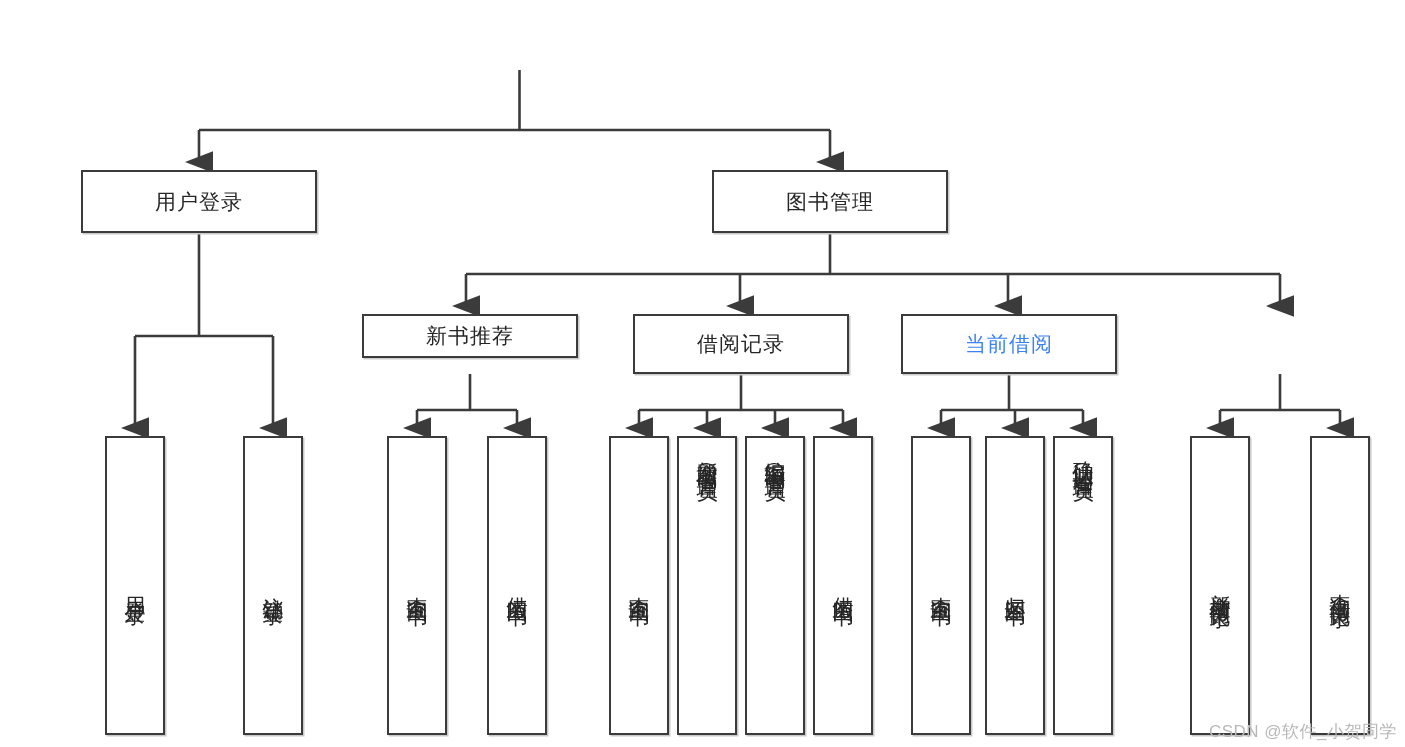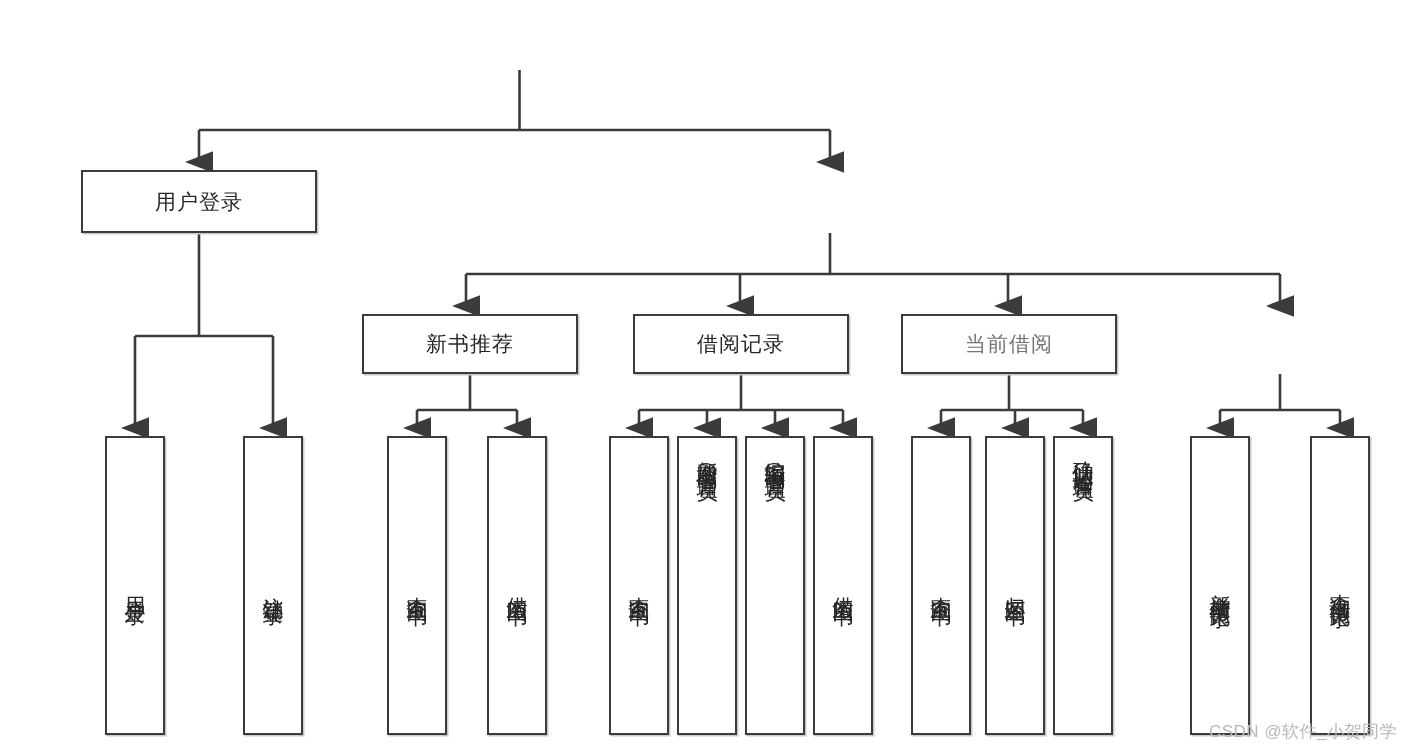--- a/index.html
+++ b/index.html
@@ -124,28 +124,31 @@
       <line x1="1220" y1="410" x2="1340" y2="410" stroke="#3b3b3b"></line>
       <line x1="1220" y1="410" x2="1220" y2="428" marker-end="url(#arrowhead)" stroke="#3b3b3b"></line>
       <line x1="1340" y1="410" x2="1340" y2="428" marker-end="url(#arrowhead)" stroke="#3b3b3b"></line>
     </g>
   </svg>
 
 
   <div class="node node-h" style="left: 81px; top: 170px; width: 236px; height: 63px; border-color: rgb(59, 59, 59); background: rgb(255, 255, 255); color: rgb(38, 38, 38);">
     <span class="node-label">用户登录</span>
   </div>
+  <div class="node node-h" style="left: 712px; top: 170px; width: 236px; height: 63px; border-color: rgb(59, 59, 59); background: rgb(255, 255, 255); color: rgb(38, 38, 38);">
+    <span class="node-label">图书管理</span>
+  </div>
 
-  <div class="node node-h" style="left: 362px; top: 314px; width: 216px; height: 60px; border-color: rgb(59, 59, 59); background: rgb(255, 255, 255); color: rgb(38, 38, 38);">
+  <div class="node node-h" style="left: 362px; top: 314px; width: 216px; height: 44px; border-color: rgb(59, 59, 59); background: rgb(255, 255, 255); color: rgb(38, 38, 38);">
     <span class="node-label">新书推荐</span>
   </div>
   <div class="node node-h" style="left: 633px; top: 314px; width: 216px; height: 60px; border-color: rgb(59, 59, 59); background: rgb(255, 255, 255); color: rgb(38, 38, 38);">
     <span class="node-label">借阅记录</span>
   </div>
-  <div class="node node-h" style="left: 901px; top: 314px; width: 216px; height: 60px; border-color: rgb(59, 59, 59); background: rgb(255, 255, 255); color: #737373;">
+  <div class="node node-h" style="left: 901px; top: 314px; width: 216px; height: 60px; border-color: rgb(59, 59, 59); background: rgb(255, 255, 255); color: #3b82f6;">
     <span class="node-label">当前借阅</span>
   </div>
 
   <div class="node node-v center-v" style="left: 105px; top: 436px; width: 60px; height: 299px; border-color: rgb(59, 59, 59); background: rgb(255, 255, 255); color: rgb(38, 38, 38);">
     <span class="node-label">用户登录</span>
   </div>
   <div class="node node-v center-v" style="left: 243px; top: 436px; width: 60px; height: 299px; border-color: rgb(59, 59, 59); background: rgb(255, 255, 255); color: rgb(38, 38, 38);">
     <span class="node-label">注销登录</span>
   </div>
   <div class="node node-v center-v" style="left: 387px; top: 436px; width: 60px; height: 299px; border-color: rgb(59, 59, 59); background: rgb(255, 255, 255); color: rgb(38, 38, 38);">

